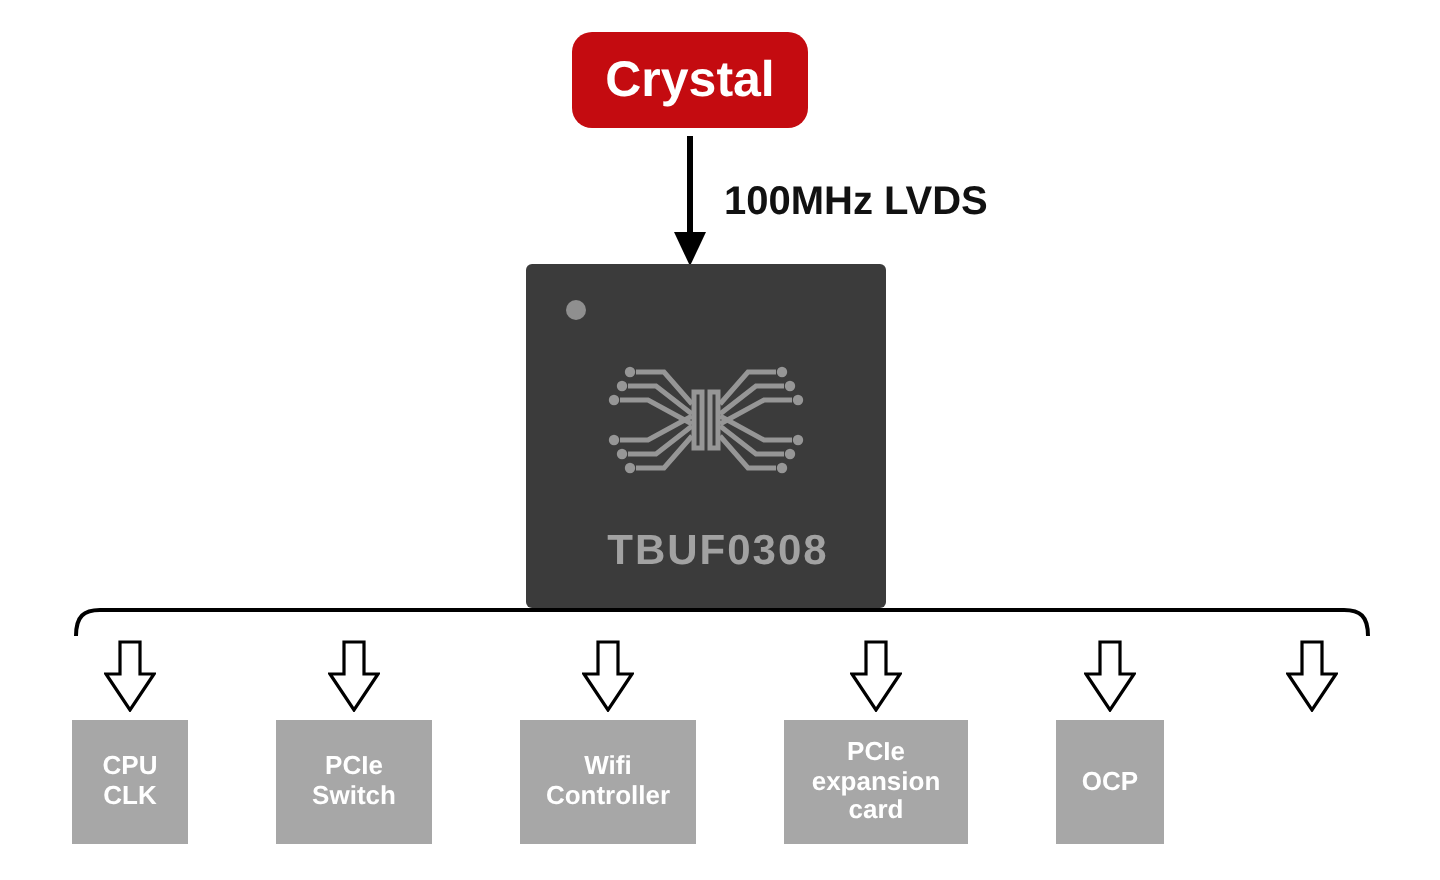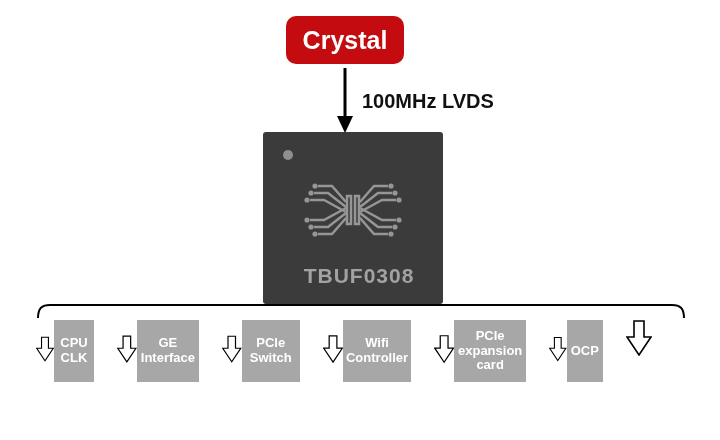--- a/index.html
+++ b/index.html
@@ -29,21 +29,21 @@
   .chip-logo { position:absolute; left:25px; top:28px; }
   .chip-label {
     position:absolute; left:0; right:0; bottom:16px; text-align:center;
     color:#a2a2a2; font-size:21px; font-weight:600; letter-spacing:1px;margin-left:12px;
   }
   .bracket { position:absolute; left:36px; top:300px; }
   .targets-row {
     position:absolute; left:36px; top:320px; width:650px;
     display:flex; justify-content:space-between; align-items:flex-start;
   }
-  .target-cell { display:flex; flex-direction:row; align-items:center; }
+  .target-cell { display:flex; flex-direction:column; align-items:center; }
   .target-arrow { margin-bottom:4px; }
   .target-box {
     width:100%; height:62px; background:#a7a7a7; color:#ffffff;
     display:flex; align-items:center; justify-content:center;
     text-align:center; font-weight:bold; font-size:13px; line-height:1.15;
     white-space:pre-line;
   }
 </style>
 </head>
 <body>
@@ -93,29 +93,20 @@
     <div class="target-cell" style="width:58px">
       <svg class="target-arrow" width="26" height="36" viewBox="0 0 26 36">
         <polygon points="8,1 18,1 18,17 25,17 13,35 1,17 8,17" fill="#ffffff" stroke="#000000" stroke-width="1.6"></polygon>
       </svg>
       <div class="target-box">
         <span>CPU
 CLK</span>
       </div>
     </div>
 
-    <div class="target-cell" style="width:82px">
-      <svg class="target-arrow" width="26" height="36" viewBox="0 0 26 36">
-        <polygon points="8,1 18,1 18,17 25,17 13,35 1,17 8,17" fill="#ffffff" stroke="#000000" stroke-width="1.6"></polygon>
-      </svg>
-      <div class="target-box">
-        <span>GE
-Interface</span>
-      </div>
-    </div>
 
     <div class="target-cell" style="width:78px">
       <svg class="target-arrow" width="26" height="36" viewBox="0 0 26 36">
         <polygon points="8,1 18,1 18,17 25,17 13,35 1,17 8,17" fill="#ffffff" stroke="#000000" stroke-width="1.6"></polygon>
       </svg>
       <div class="target-box">
         <span>PCIe
 Switch</span>
       </div>
     </div>

